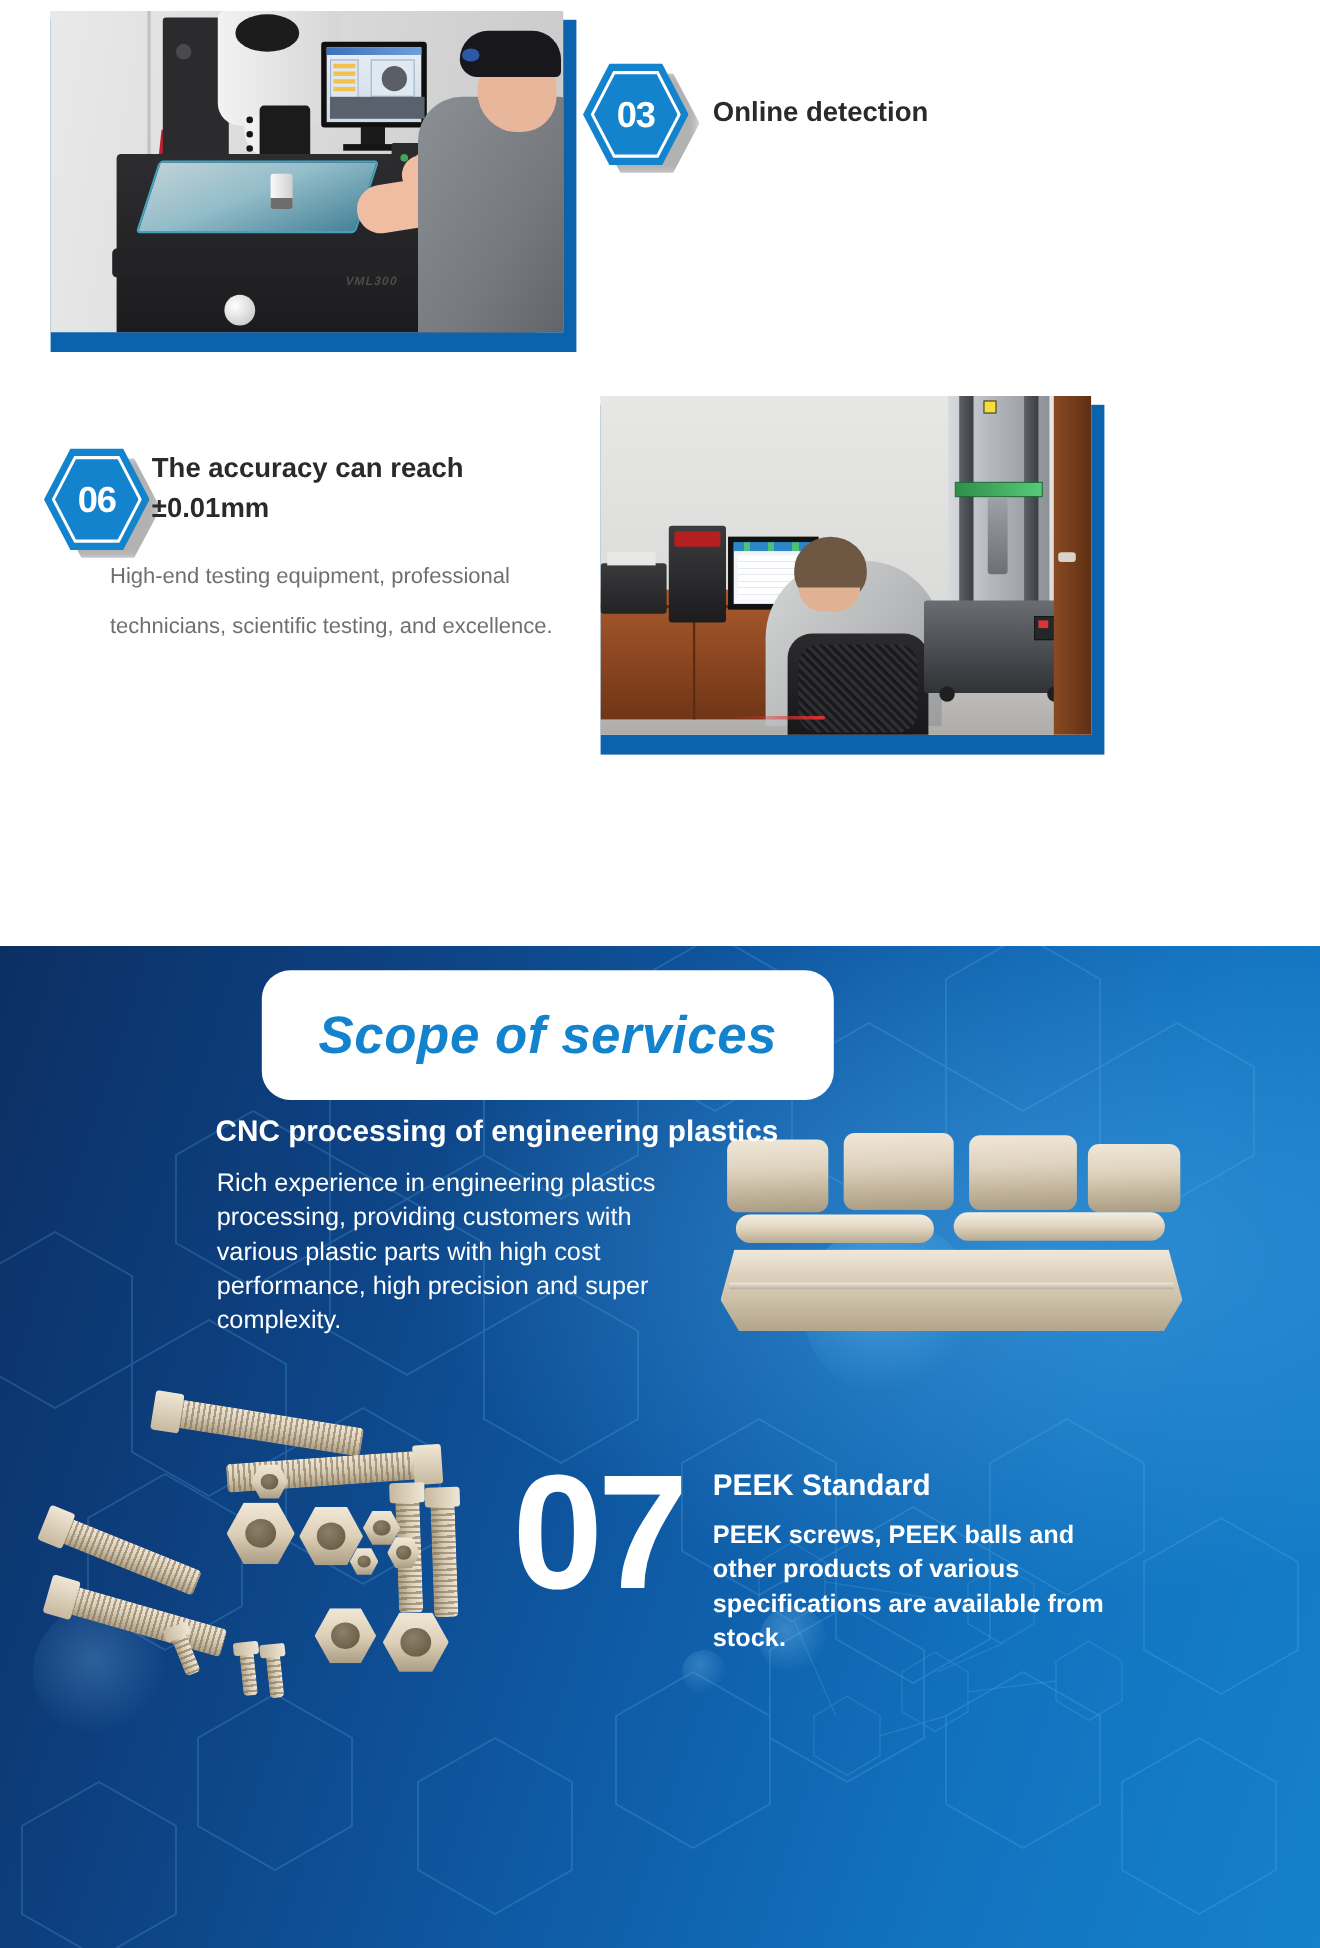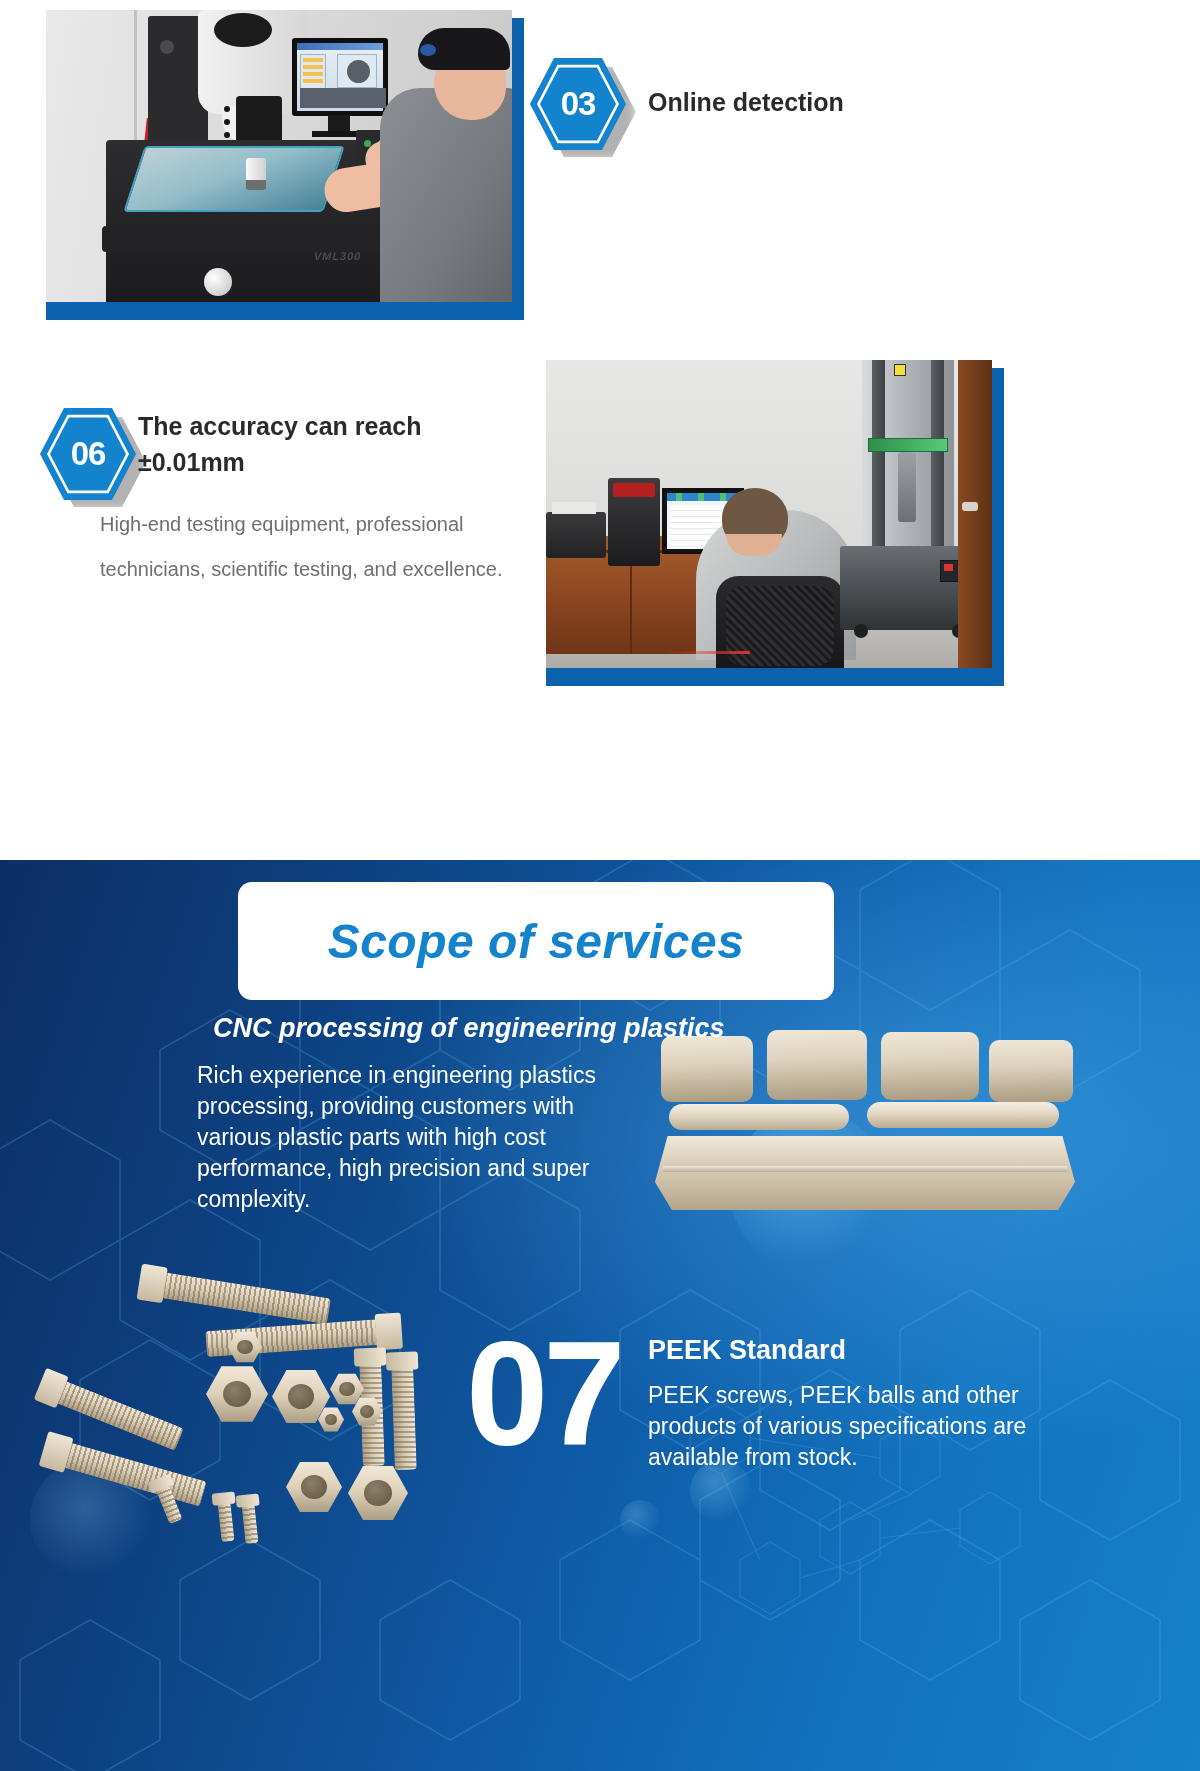--- a/index.html
+++ b/index.html
@@ -202,22 +202,22 @@
     position:absolute; left:0; top:860px; width:1200px; height:911px;
     background:
       radial-gradient(900px 520px at 78% 30%, rgba(78,170,235,.50) 0%, rgba(78,170,235,0) 62%),
       linear-gradient(108deg,#0c2f63 0%,#0d3f7e 22%,#0f5ba6 52%,#1273bf 76%,#1581cb 100%);
     overflow:hidden;
   }
   .hex-pattern { position:absolute; inset:0; opacity:.45; }
   .blob { position:absolute; border-radius:50%; }
 
   .sot-card {
-    position:absolute; left:238px; top:22px; width:596px; height:118px;
-    background:#ffffff; border-radius:14px;
+    position:absolute; left:238px; top:22px; width:520px; height:118px;
+    background:#ffffff; border-radius:26px;
     display:flex; align-items:center; justify-content:center;
   }
   .sot-card span {
     font:italic 700 48px "Liberation Sans",sans-serif; color:#1383cd; letter-spacing:.5px;
   }
 
   .bignum {
     position:absolute; color:#ffffff; font:700 148px/1 "Liberation Sans",sans-serif;
     letter-spacing:-5px;
   }
@@ -450,21 +450,21 @@
   <div class="peek-parts">
     <div class="pk-seg" style="left:6px;  top:6px;  width:92px;  height:66px;"></div>
     <div class="pk-seg" style="left:112px;top:0px;  width:100px; height:70px;"></div>
     <div class="pk-seg" style="left:226px;top:2px;  width:98px;  height:68px;"></div>
     <div class="pk-seg" style="left:334px;top:10px; width:84px;  height:62px;"></div>
     <div class="pk-bar" style="left:14px; top:74px; width:180px;"></div>
     <div class="pk-bar" style="left:212px;top:72px; width:192px;"></div>
     <div class="pk-body"></div>
   </div>
 
-  <div class="blue-title" style="left:213px; top:150px; width:760px;font-style:italic;">CNC processing of engineering plastics</div>
+  <div class="blue-title" style="left:196px; top:150px; width:760px;">CNC processing of engineering plastics</div>
   <div class="blue-body" style="left:197px; top:200px; width:432px;">Rich experience in engineering plastics processing, providing customers with various plastic parts with high cost performance, high precision and super complexity.</div>
 
   <div class="peek-screws">
     <div class="bolt" style="left:128px; top:20px; width:172px; height:26px; transform:rotate(9deg);">
       <div class="thread"></div>
       <div class="head" style="left:-20px;"></div>
     </div>
     <div class="bolt" style="left:176px; top:60px; width:176px; height:26px; transform:rotate(-4deg);">
       <div class="thread"></div>
       <div class="head" style="right:-20px;"></div>
@@ -502,14 +502,14 @@
     <div class="nut" style="left:300px; top:108px; width:34px; height:32px;"></div>
     <div class="nut" style="left:322px; top:132px; width:30px; height:29px;"></div>
     <div class="nut" style="left:288px; top:142px; width:26px; height:25px;"></div>
     <div class="nut" style="left:256px; top:196px; width:56px; height:52px;"></div>
     <div class="nut" style="left:318px; top:200px; width:60px; height:56px;"></div>
     <div class="nut" style="left:198px; top:66px;  width:34px; height:32px;"></div>
   </div>
 
   <div class="bignum" style="left:466px; top:460px;">07</div>
   <div class="blue-title" style="left:648px; top:472px; width:520px;">PEEK Standard</div>
-  <div class="blue-body" style="left:648px; top:520px; width:380px;">PEEK screws, PEEK balls and other products of various specifications are available from stock.</div>
+  <div class="blue-body" style="left:648px; top:520px; width:380px;font-weight:bold;">PEEK screws, PEEK balls and other products of various specifications are available from stock.</div>
 </div>
 
 </body></html>

